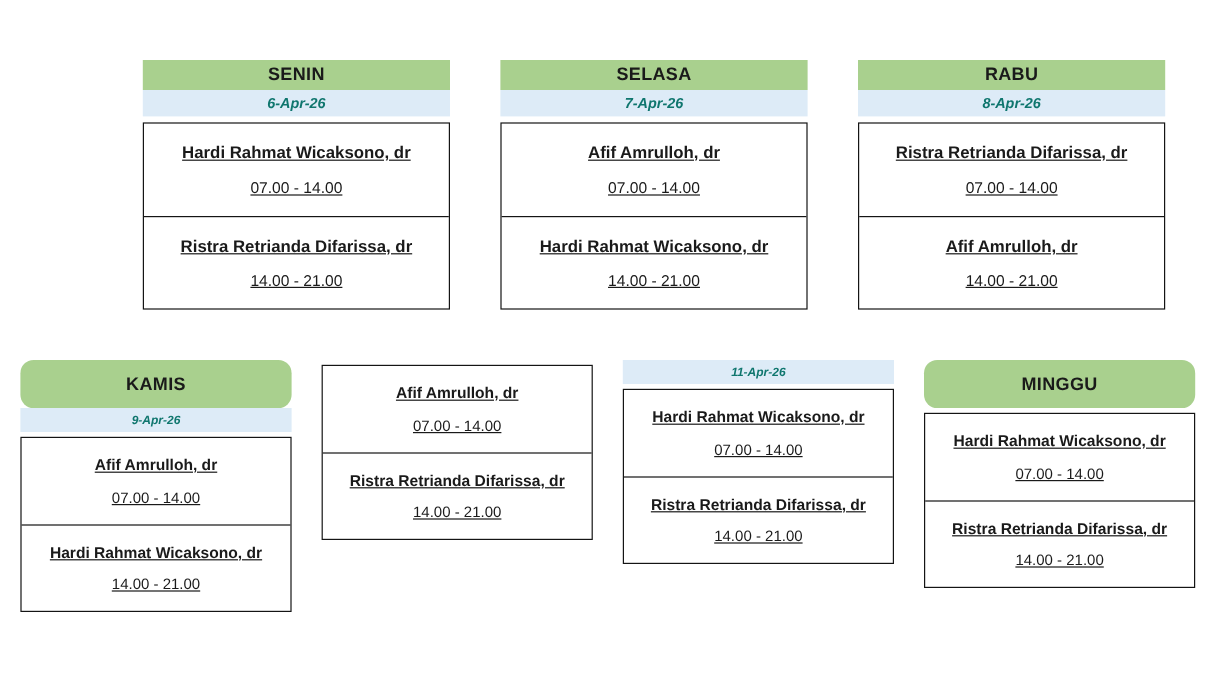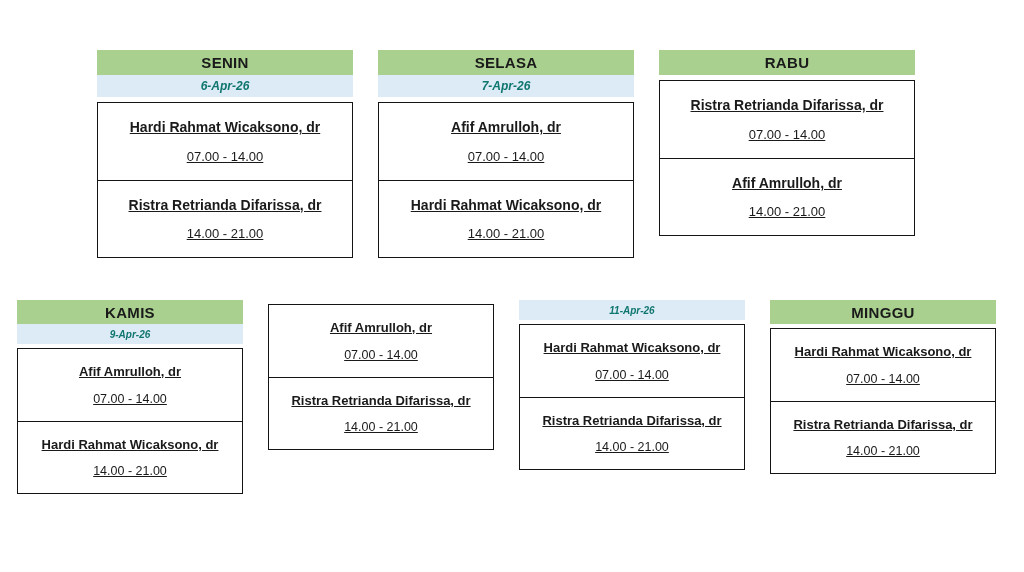--- a/index.html
+++ b/index.html
@@ -6,35 +6,35 @@
   .canvas {
     position: relative;
     width: 1024px;
     height: 572px;
     background: #ffffff;
     font-family: "Liberation Sans", sans-serif;
     color: #1a1a1a;
     overflow: hidden;
   }
   .week-row { position: absolute; display: flex; }
-  .row1 { left: 97px; top: 50px;  gap: 25px; }
+  .row1 { left: 119px; top: 50px;  gap: 42px; }
   .row2 { left: 17px;  top: 300px; gap: 25px; }
   .card { display: flex; flex-direction: column; }
   .row1 .card { width: 256px; }
   .row2 .card { width: 226px; }
 
   .day-header {
     background: #A9D08E;
     display: flex; align-items: center; justify-content: center;
     font-weight: bold;
     letter-spacing: 0.3px;
     color: #1a1a1a;
   }
   .row1 .day-header { height: 25px; font-size: 15px; }
-  .row2 .day-header { height: 24px; font-size: 15px; }
+  .row2 .day-header { height: 40px; font-size: 15px; border-radius: 11px; }
 
   .date-strip {
     background: #DDEBF7;
     display: flex; align-items: center; justify-content: center;
     font-weight: bold; font-style: italic;
     color: #0f766e;
   }
   .row1 .date-strip { height: 22px; font-size: 12px; }
   .row2 .date-strip { height: 20px; font-size: 10px; }
 
@@ -93,20 +93,21 @@
         </div>
         <div class="shift">
           <div class="doctor-name">Hardi Rahmat Wicaksono, dr</div>
           <div class="shift-time">14.00 - 21.00</div>
         </div>
       </div>
     </div>
 
     <div class="card">
       <div class="day-header">RABU</div>
+      <div class="date-strip">8-Apr-26</div>
       <div class="card-body">
         <div class="shift">
           <div class="doctor-name">Ristra Retrianda Difarissa, dr</div>
           <div class="shift-time">07.00 - 14.00</div>
         </div>
         <div class="shift">
           <div class="doctor-name">Afif Amrulloh, dr</div>
           <div class="shift-time">14.00 - 21.00</div>
         </div>
       </div>

